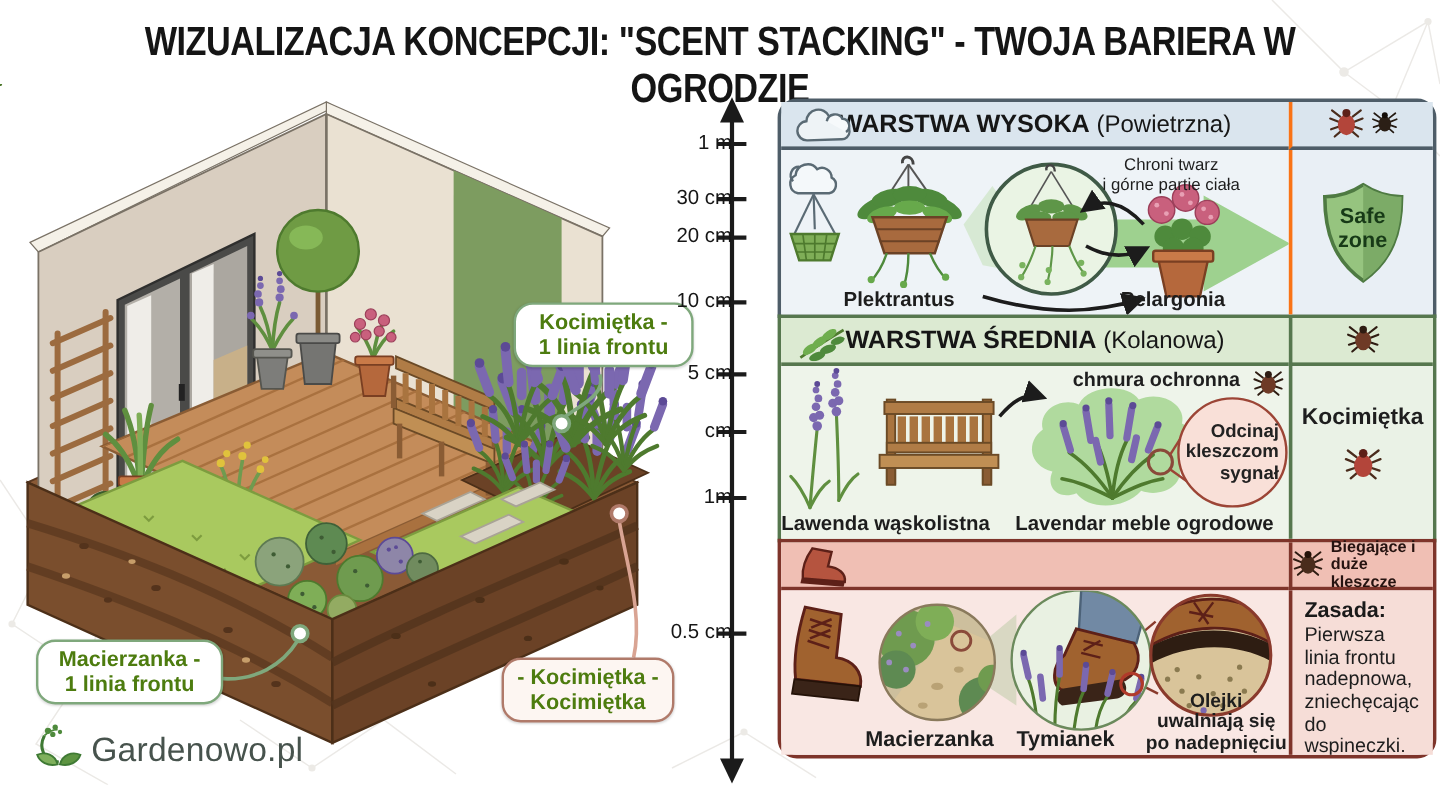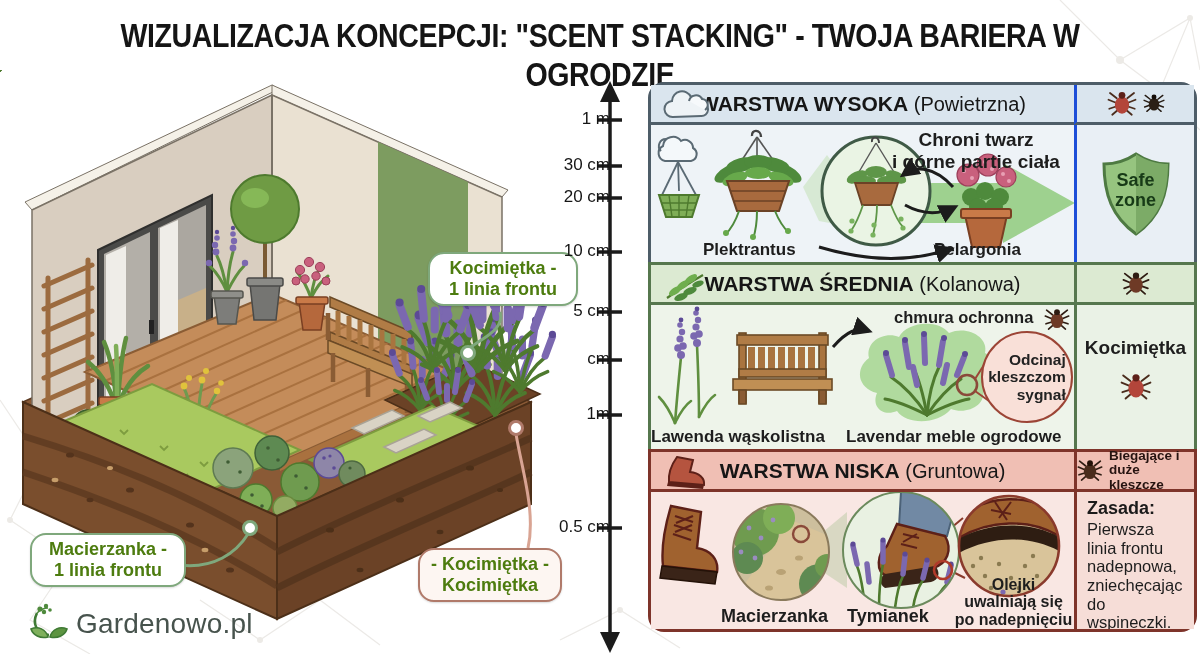--- a/index.html
+++ b/index.html
@@ -29,34 +29,34 @@
   .sec.mid {height:190px;border-color:#56774e;margin-top:-3px;}
   .sec.low {height:183px;border-color:#7e342a;margin-top:-3px;border-radius:0 0 16px 16px;}
   .hd{position:relative;display:flex;align-items:center;justify-content:center;}
   .sec.high .hd{background:#dae5ee;border-bottom:3px solid #4e5d68;}
   .sec.mid  .hd{background:#dcead2;border-bottom:3px solid #56774e;}
   .sec.low  .hd{background:#f0bfb4;border-bottom:3px solid #7e342a;}
   .hd .icon{position:absolute;left:12px;top:4px;}
   .hd-title{font-size:20px;color:#161616;}
   .hd-title b{font-weight:800;font-size:21px;}
   .side{box-sizing:border-box;}
-  .sec.high .side{border-left:3px solid #1d4ed8;}
+  .sec.high .side{border-left:3px solid #f97316;}
   .sec.mid  .side{border-left:3px solid #56774e;}
   .sec.low  .side{border-left:3px solid #7e342a;}
   .bd{position:relative;overflow:hidden;}
   .sec.high .bd-main{background:#eef3f7;}
   .sec.high .bd-side{background:#e9eff5;}
   .sec.mid  .bd-main{background:#eef4ea;}
   .sec.mid  .bd-side{background:#eaf2e6;}
   .sec.low  .bd-main{background:#f9e7e3;}
   .sec.low  .bd-side{background:#f6ddd7;}
   .plabel{position:absolute;text-align:left;font-weight:700;font-size:17px;color:#1d1d1d;line-height:1.1;}
   .hd-side-flex{display:flex;align-items:center;justify-content:center;gap:6px;}
   #s1-note{position:absolute;left:225px;top:4px;width:200px;text-align:center;
-    font-size:19px;font-weight:700;color:#1d1d1d;line-height:1.15;}
+    font-size:14px;font-weight:400;color:#1d1d1d;line-height:1.15;}
   #safe-wrap{position:relative;width:76px;height:90px;margin:24px auto 0;}
   #safe-text{position:absolute;left:0;top:22px;width:76px;text-align:center;
     font-weight:700;font-size:18px;line-height:1.1;color:#173a17;}
   #s2-cloudlabel{position:absolute;left:243px;top:3px;width:150px;font-weight:600;font-size:16.5px;}
   #s2-circle{position:absolute;left:330px;top:26px;width:88px;height:88px;border-radius:50%;
     background:#f9e0d8;border:2.5px solid #9c4536;display:flex;align-items:center;justify-content:center;
     text-align:right;font-weight:700;font-size:15.5px;line-height:1.1;color:#222;}
   #s2-side{display:flex;flex-direction:column;align-items:center;gap:10px;padding-top:32px;}
   #s2-side .name{font-weight:700;font-size:19px;}
   #s3-side-hd{font-weight:700;font-size:13.5px;line-height:1.08;color:#261310;}
@@ -775,23 +775,20 @@
   </div>
 
   <div class="sec low">
     <div class="hd">
       <span class="icon" style="top:2px;">
         <svg width="48" height="36" viewBox="0 0 48 36">
           <path d="M14,3 L30,6 L27,18 C36,19 42,24 41,31 L6,28 C5,18 9,10 14,3 Z" fill="#b5543f" stroke="#5d2018" stroke-width="2"></path>
           <path d="M5,28 L41,31 L40,35 L4,32 Z" fill="#5d2018"></path>
         </svg>
       </span>
-      <div class="hd-title">
-        <b>WARSTWA NISKA</b> <span>(Gruntowa)</span>
-      </div>
     </div>
     <div class="hd hd-side-flex side">
       <span>
         <svg width="26" height="26" viewBox="0 0 40 40">
           <g stroke="#2e1c12" stroke-width="2.5" stroke-linecap="round">
             <line x1="13" y1="15" x2="4" y2="8"></line>
               <line x1="12" y1="21" x2="2" y2="17"></line>
             <line x1="12" y1="26" x2="3" y2="29"></line>
               <line x1="14" y1="31" x2="7" y2="37"></line>
             <line x1="27" y1="15" x2="36" y2="8"></line>

